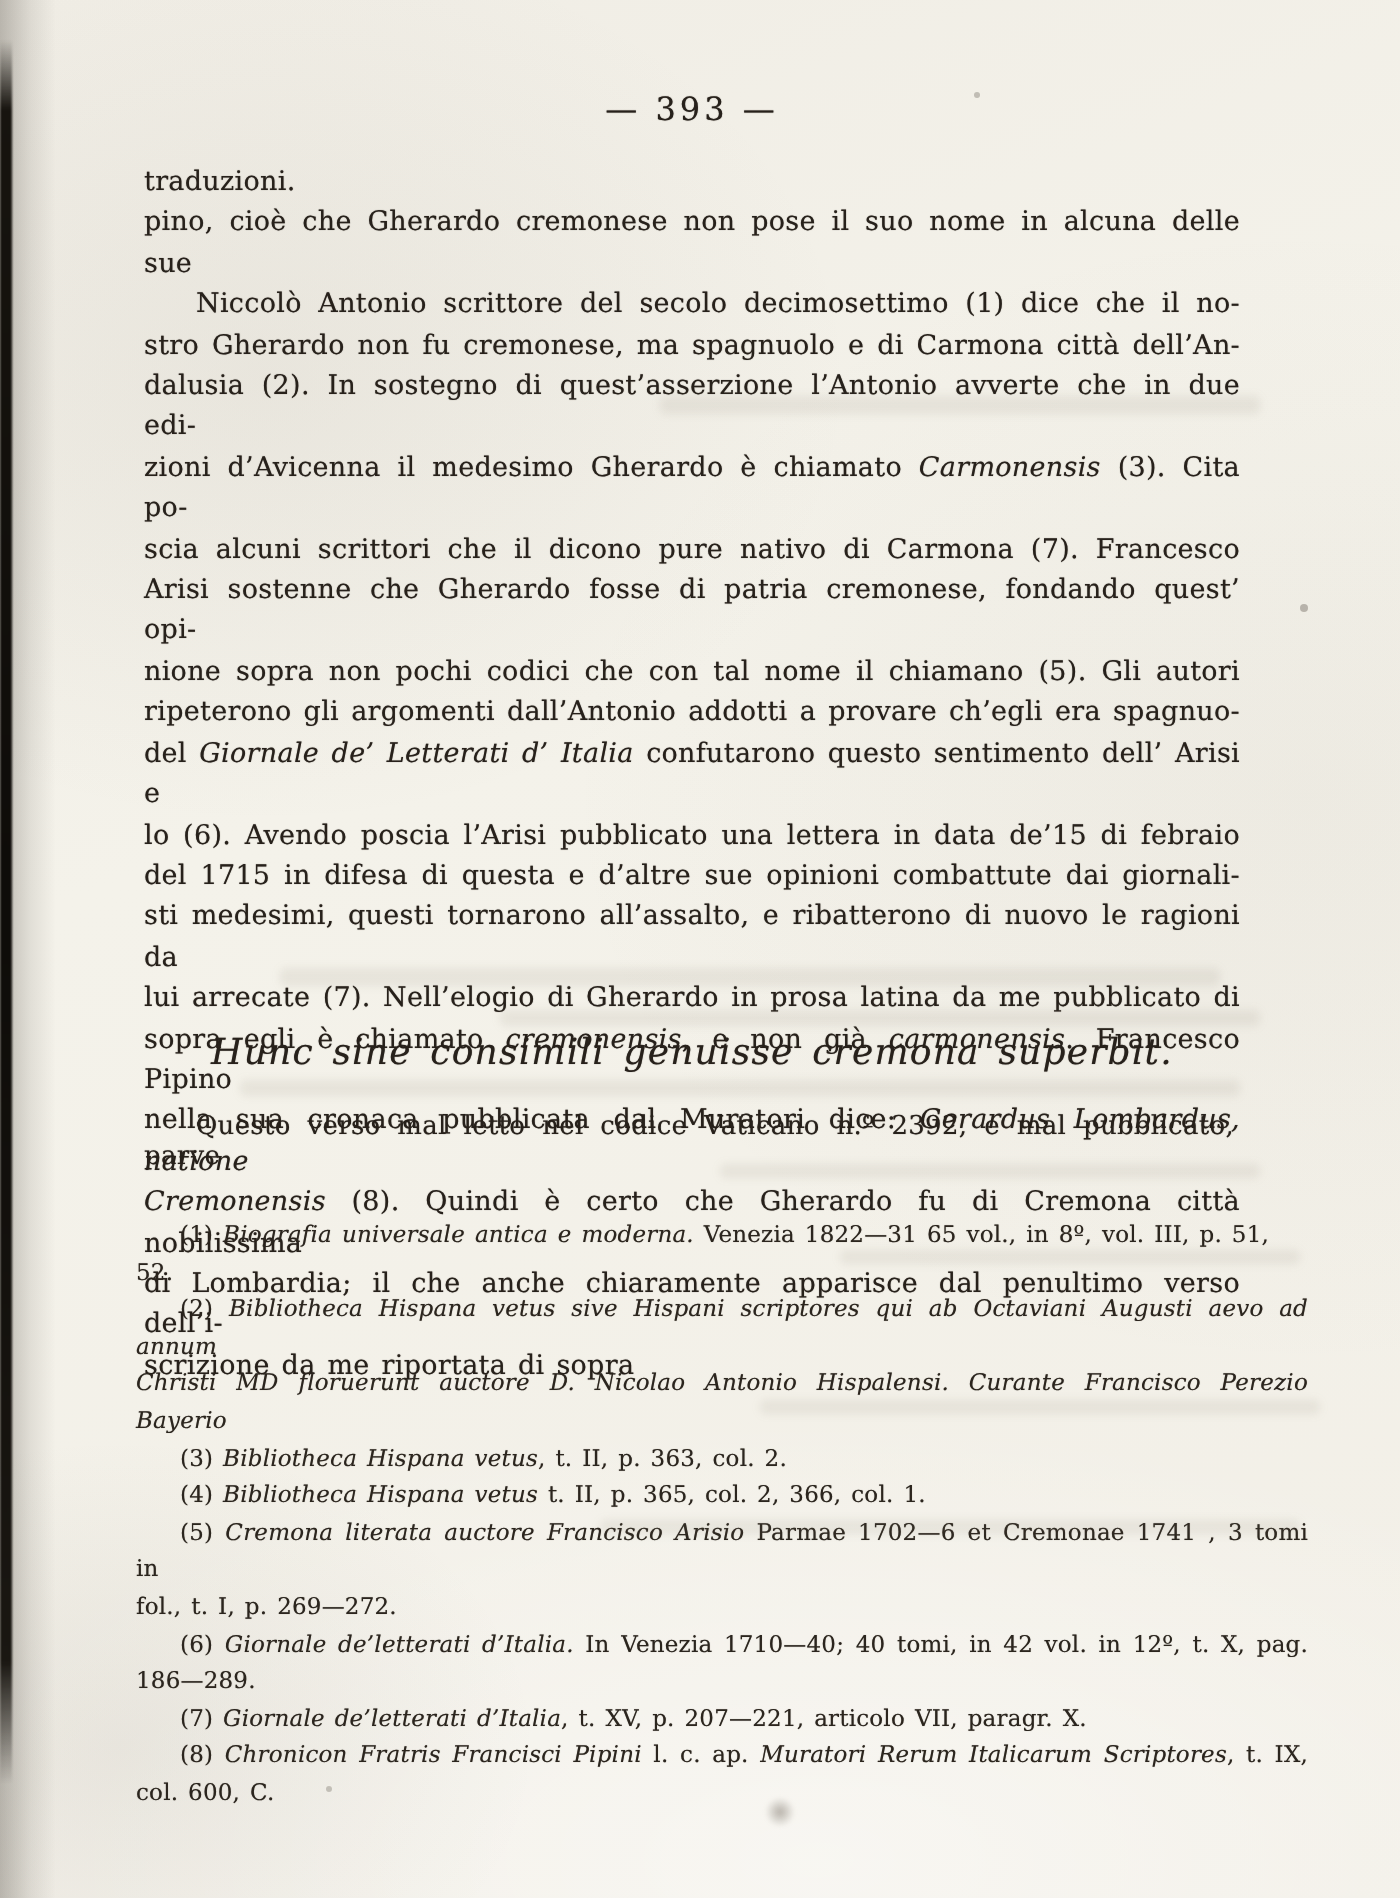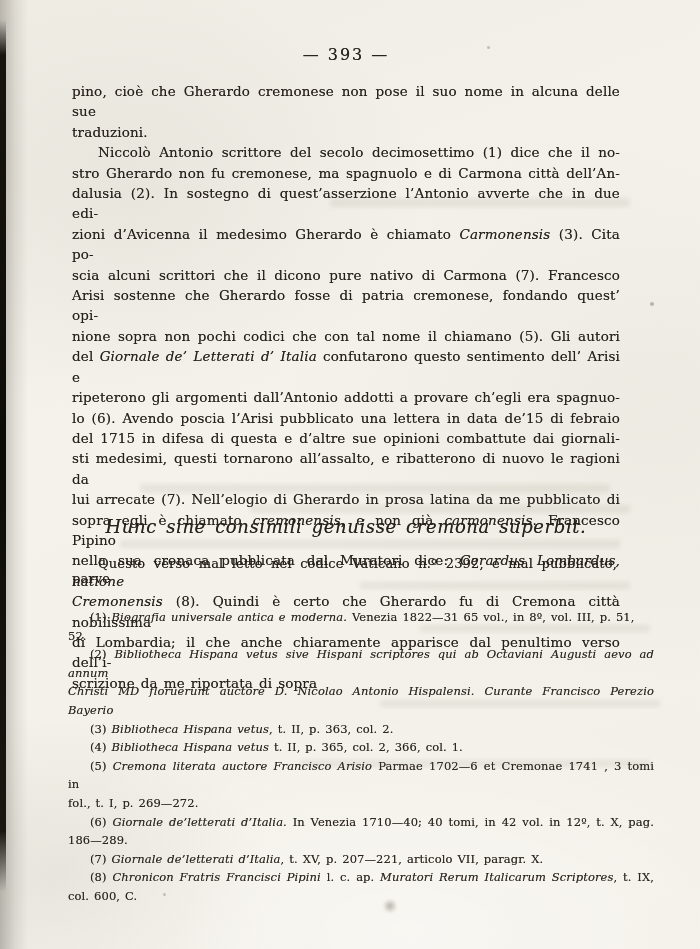--- a/index.html
+++ b/index.html
@@ -90,31 +90,31 @@
 
 <div class="page">
 
   <div class="edge-shade"></div>
   <div class="gutter-bar"></div>
   <div class="edge-right"></div>
 
   <div class="header">— 393 —</div>
 
   <div class="main-text" id="main-text">
+      <div class="tline"><span>traduzioni.</span></div>
       <div class="tline just"><span>pino, cioè che Gherardo cremonese non pose il suo nome in alcuna delle sue</span></div>
-      <div class="tline"><span>traduzioni.</span></div>
       <div class="tline just ind"><span>Niccolò Antonio scrittore del secolo decimosettimo (1) dice che il no-</span></div>
       <div class="tline just"><span>stro Gherardo non fu cremonese, ma spagnuolo e di Carmona città dell’An-</span></div>
       <div class="tline just"><span>dalusia (2). In sostegno di quest’asserzione l’Antonio avverte che in due edi-</span></div>
       <div class="tline just"><span>zioni d’Avicenna il medesimo Gherardo è chiamato </span><span class="it">Carmonensis</span><span> (3). Cita po-</span></div>
       <div class="tline just"><span>scia alcuni scrittori che il dicono pure nativo di Carmona (7). Francesco</span></div>
       <div class="tline just"><span>Arisi sostenne che Gherardo fosse di patria cremonese, fondando quest’ opi-</span></div>
       <div class="tline just"><span>nione sopra non pochi codici che con tal nome il chiamano (5). Gli autori</span></div>
+      <div class="tline just"><span>ripeterono gli argomenti dall’Antonio addotti a provare ch’egli era spagnuo-</span></div>
       <div class="tline just"><span>del </span><span class="it">Giornale de’ Letterati d’ Italia</span><span> confutarono questo sentimento dell’ Arisi e</span></div>
-      <div class="tline just"><span>ripeterono gli argomenti dall’Antonio addotti a provare ch’egli era spagnuo-</span></div>
       <div class="tline just"><span>lo (6). Avendo poscia l’Arisi pubblicato una lettera in data de’15 di febraio</span></div>
       <div class="tline just"><span>del 1715 in difesa di questa e d’altre sue opinioni combattute dai giornali-</span></div>
       <div class="tline just"><span>sti medesimi, questi tornarono all’assalto, e ribatterono di nuovo le ragioni da</span></div>
       <div class="tline just"><span>lui arrecate (7). Nell’elogio di Gherardo in prosa latina da me pubblicato di</span></div>
       <div class="tline just"><span>sopra egli è chiamato </span><span class="it">cremonensis</span><span>, e non già </span><span class="it">carmonensis</span><span>. Francesco Pipino</span></div>
       <div class="tline just"><span>nella sua cronaca pubblicata dal Muratori dice: </span><span class="it">Gerardus Lombardus, natione</span></div>
       <div class="tline just"><span class="it">Cremonensis</span><span> (8). Quindi è certo che Gherardo fu di Cremona città nobilissima</span></div>
       <div class="tline just"><span>di Lombardia; il che anche chiaramente apparisce dal penultimo verso dell’i-</span></div>
       <div class="tline"><span>scrizione da me riportata di sopra</span></div>
     </div>

